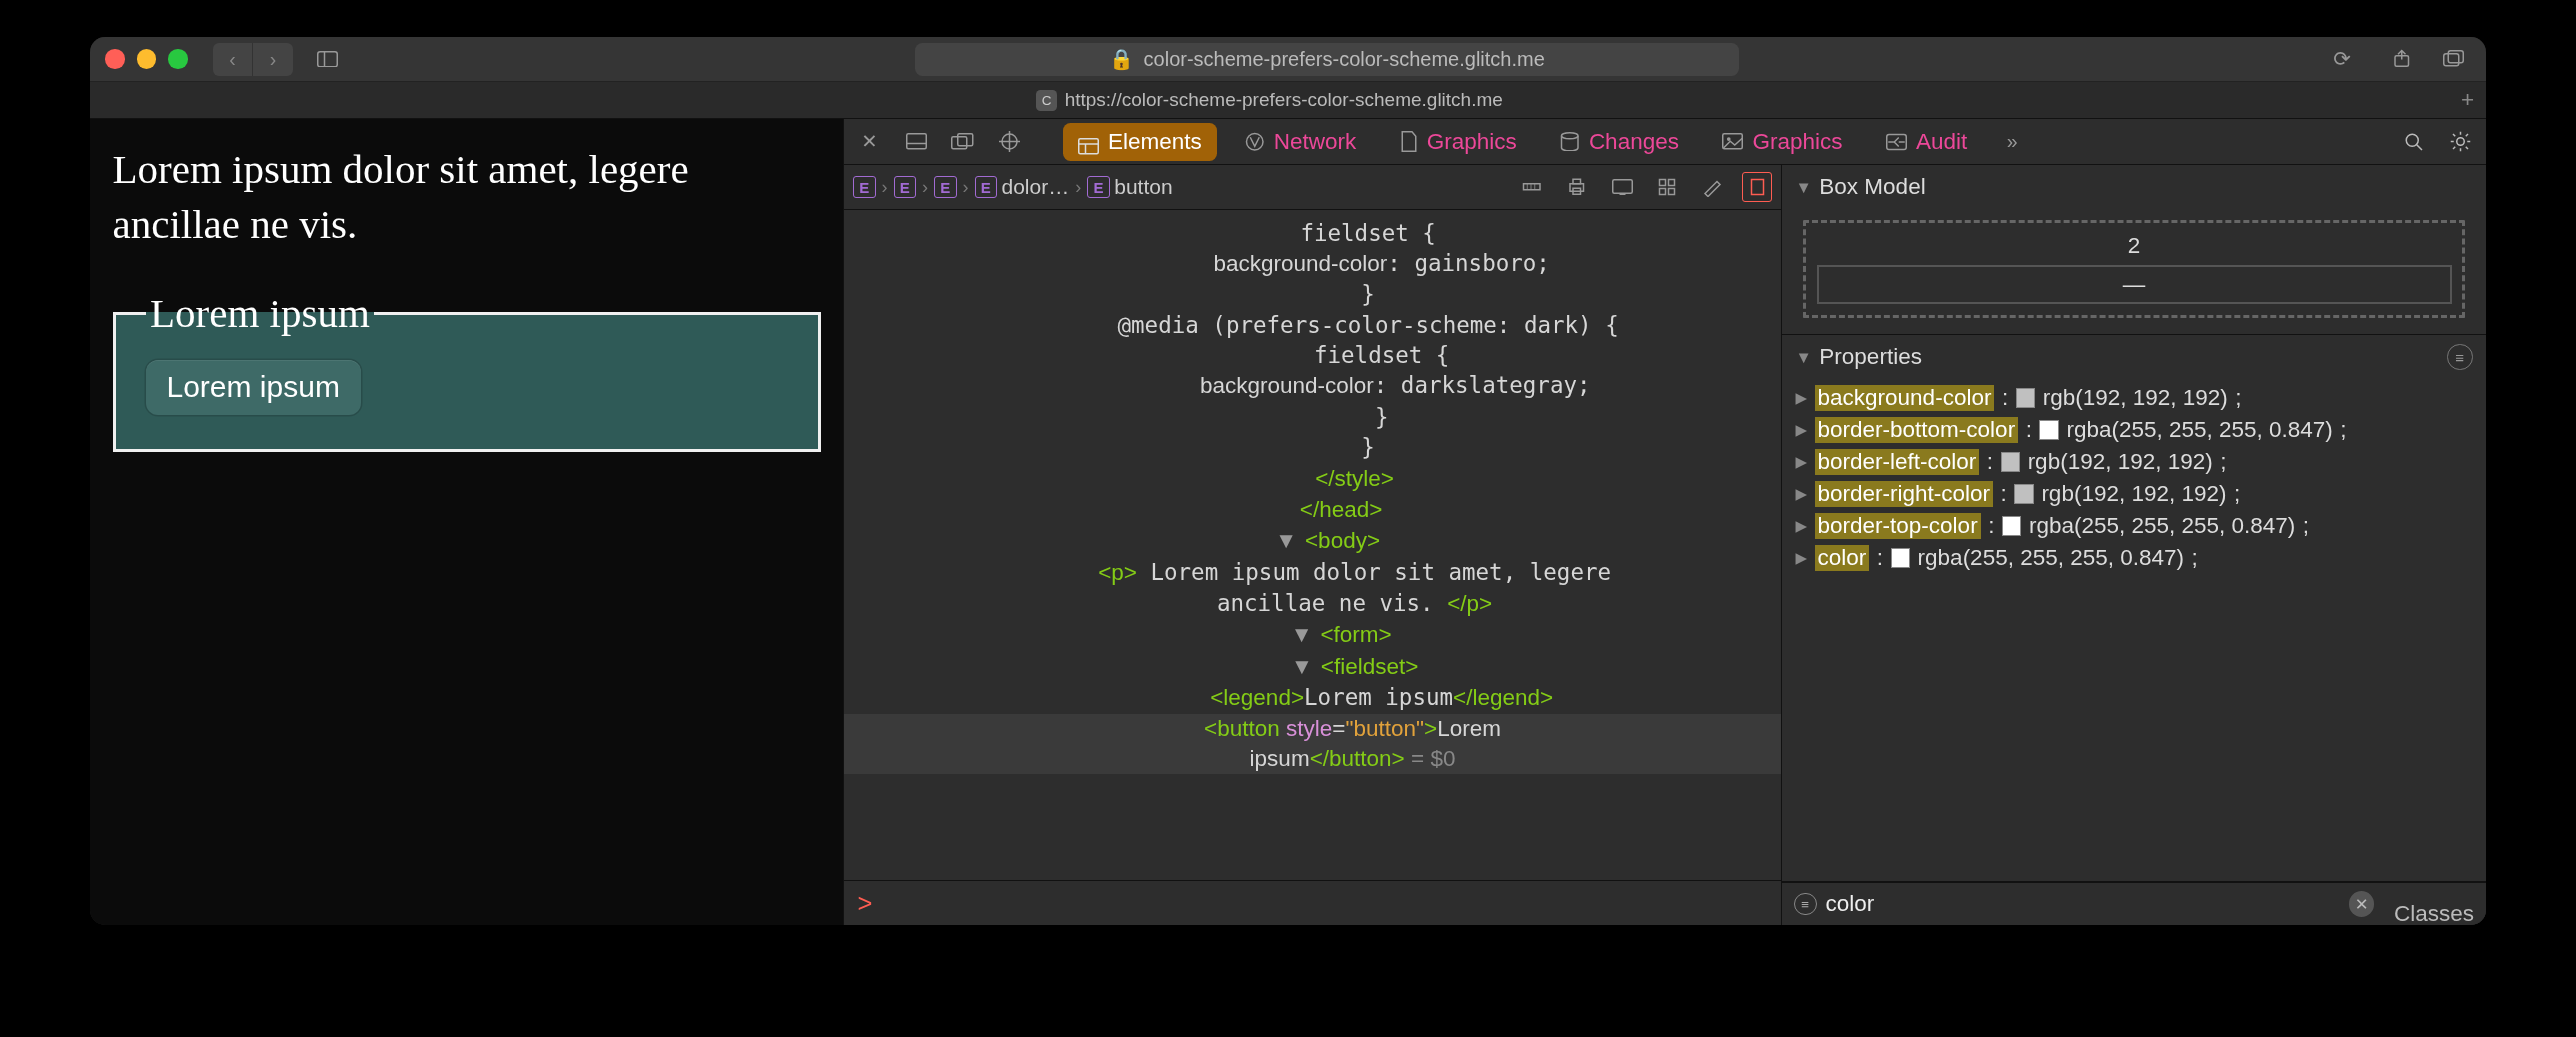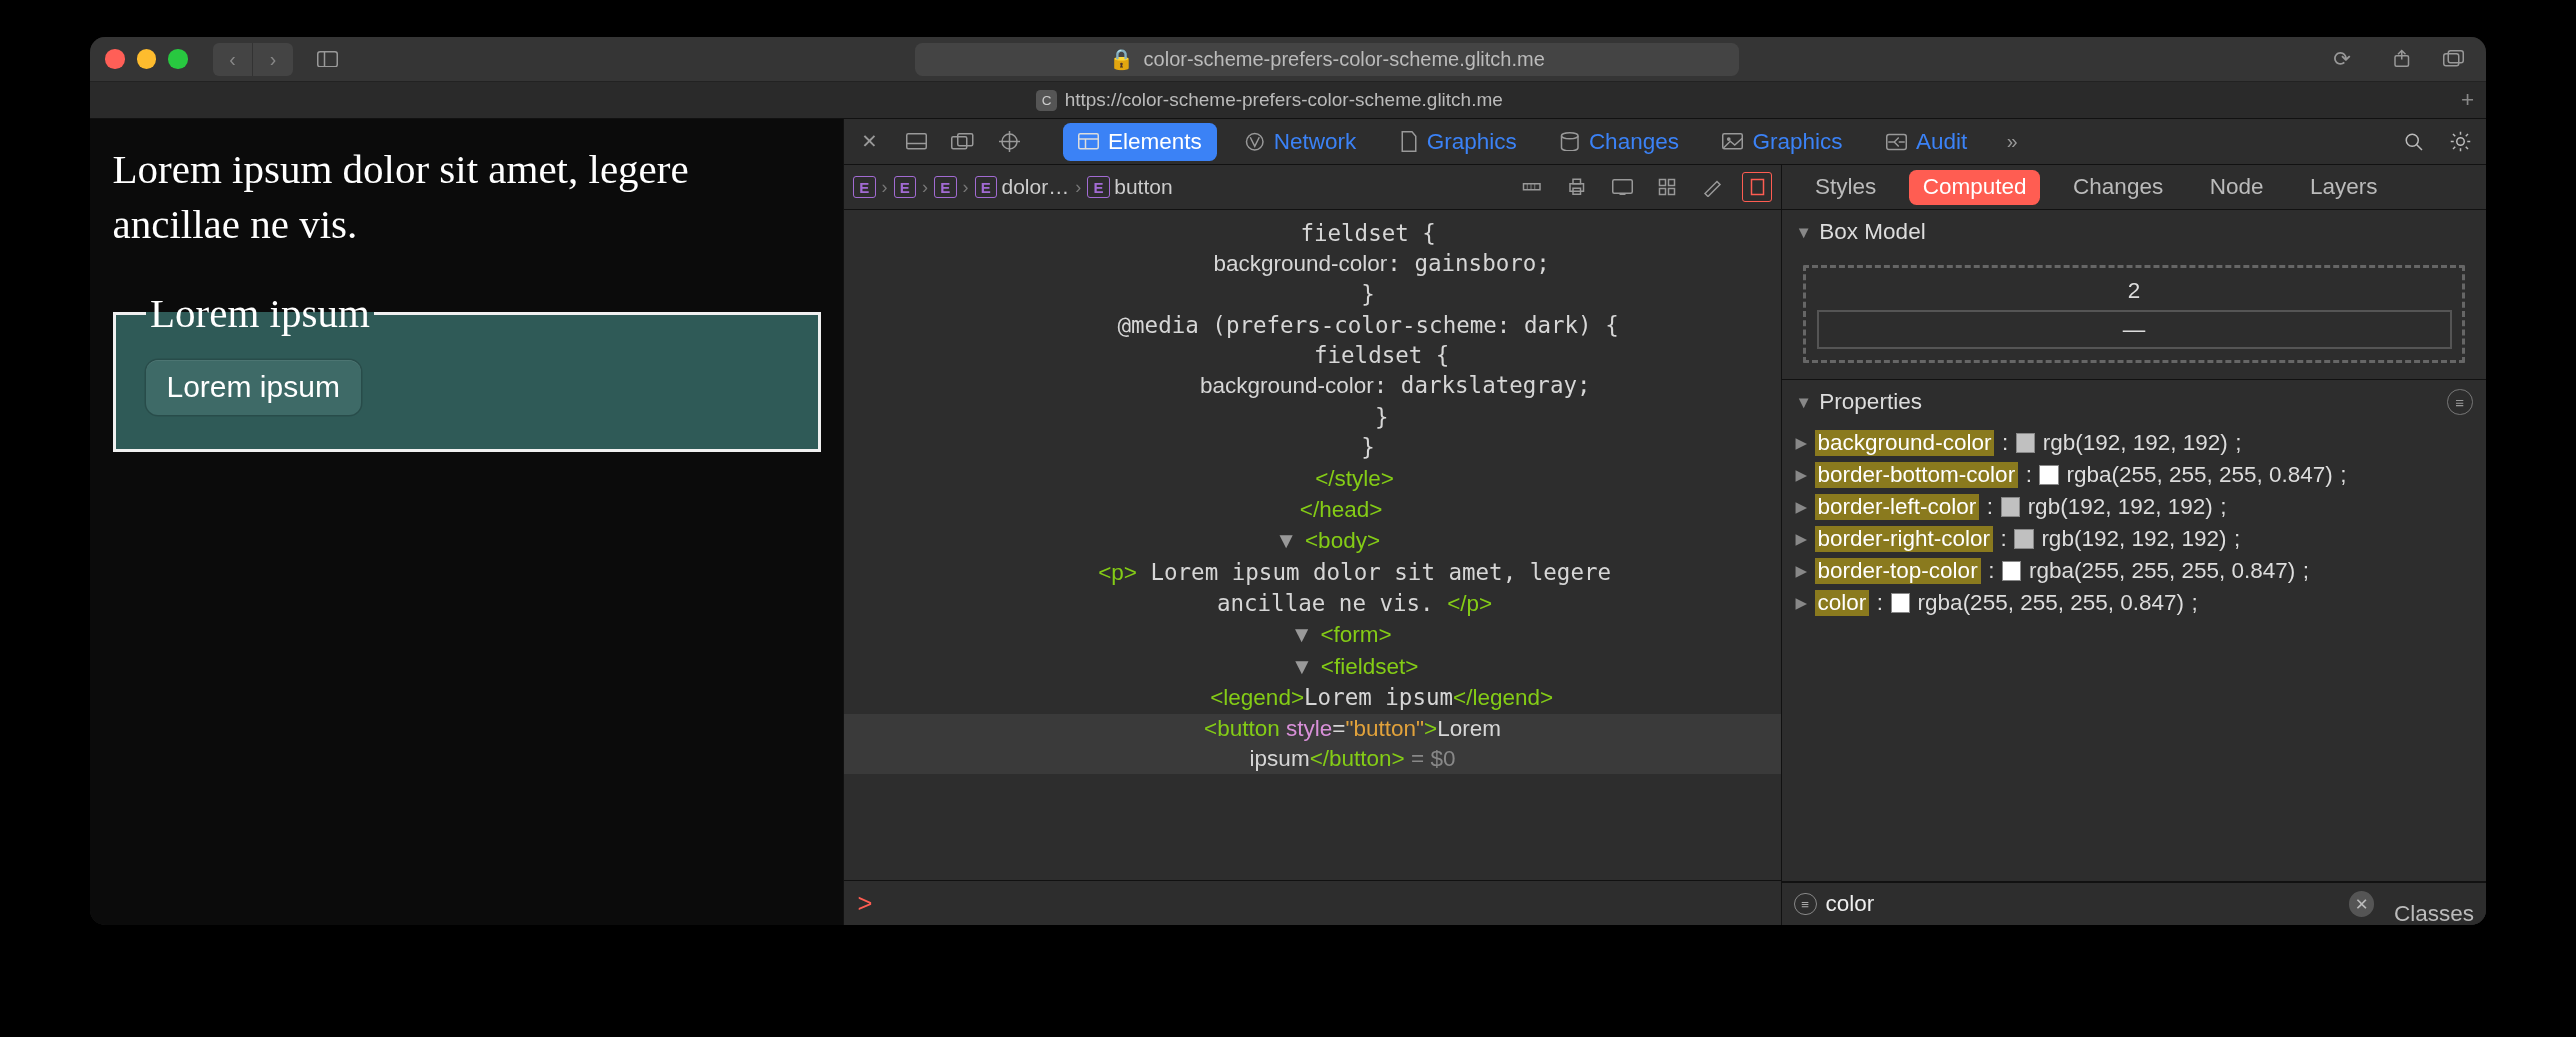--- a/index.html
+++ b/index.html
@@ -31,22 +31,22 @@
 .page{width:753px;background:#0b0b0b;color:#fff;padding:22.5px 22.5px;}
 .page p{font-family:Georgia,serif;font-size:41px;line-height:1.35;margin-bottom:37px;}
 .page fieldset{border:3px solid #f0f0f0;background:#2f5a57;padding:22.5px 30px 34px 30px;}
 .page legend{font-family:Georgia,serif;font-size:41px;color:#fff;padding:0 4.5px;}
 .page button{background:#3e6a67;color:#fff;border:none;border-radius:12px;font-size:30px;padding:10.5px 21px;box-shadow:0 0.7px 0 rgba(255,255,255,.1) inset,0 0 0 1.5px rgba(0,0,0,.15);}
 
 
 .devtools{flex:1;display:flex;flex-direction:column;background:#2d2d2d;border-left:0.7px solid #111;}
 .dt-tabs{height:46px;display:flex;align-items:center;padding:0 9px;gap:13.5px;border-bottom:0.7px solid #111;color:#bbb;}
 .dt-ibtn{width:33px;height:33px;display:flex;align-items:center;justify-content:center;color:#999;font-size:19.5px;}
-.dt-tab{display:flex;align-items:center;gap:9px;padding:6px 15px;border-radius:7.5px;font-size:22.5px;color:#3b82f6;}
-.dt-tab.active{background:#3b82f6;color:#fff;}
+.dt-tab{display:flex;align-items:center;gap:9px;padding:6px 15px;border-radius:7.5px;font-size:22.5px;color:#ec4899;}
+.dt-tab.active{background:#a16207;color:#fff;align-items:flex-end;}
 .dt-tabs .spacer{flex:1;}
 .dt-body{flex:1;display:flex;min-height:0;}
 
 
 .elcol{flex:1;display:flex;flex-direction:column;min-width:0;border-right:0.7px solid #111;}
 .crumbs{height:45px;display:flex;align-items:center;padding:0 9px;gap:4.5px;border-bottom:0.7px solid #111;flex-wrap:nowrap;overflow:hidden;}
 .crumb{display:flex;align-items:center;gap:4.5px;background:transparent;color:#ccc;font-size:21px;}
 .crumb .ebox{border:1.5px solid #a26bd3;color:#a26bd3;border-radius:3px;width:22.5px;height:22.5px;display:flex;align-items:center;justify-content:center;font-weight:700;font-size:15px;}
 .crumb .chev{color:#777;font-size:18px;padding:0 1.5px;}
 .crumbs .toolrow{margin-left:auto;display:flex;gap:15px;}
@@ -338,27 +338,20 @@
 <span class="hlrow">        <span class="kw">&lt;button</span> <span class="attr">style</span>=<span class="str">"button"</span><span class="kw">&gt;</span>Lorem
         ipsum<span class="kw">&lt;/button&gt;</span> <span class="cons-eq">= $0</span></span></pre>
           </div>
 
           <div class="console">
             <span>&gt;</span>
           </div>
         </div>
 
         <div class="rsb">
-          <div class="rsb-tabs">
-            <div class="rsb-tab">Styles</div>
-            <div class="rsb-tab active">Computed</div>
-            <div class="rsb-tab">Changes</div>
-            <div class="rsb-tab">Node</div>
-            <div class="rsb-tab">Layers</div>
-          </div>
 
           <div class="section">
             <div class="section-h">
               <span class="disclose">▼</span>
               <span>Box Model</span>
             </div>
             <div class="boxmodel">
               <div class="bm-outer">
                 <div class="bm-num">2</div>
                 <div class="bm-inner">

